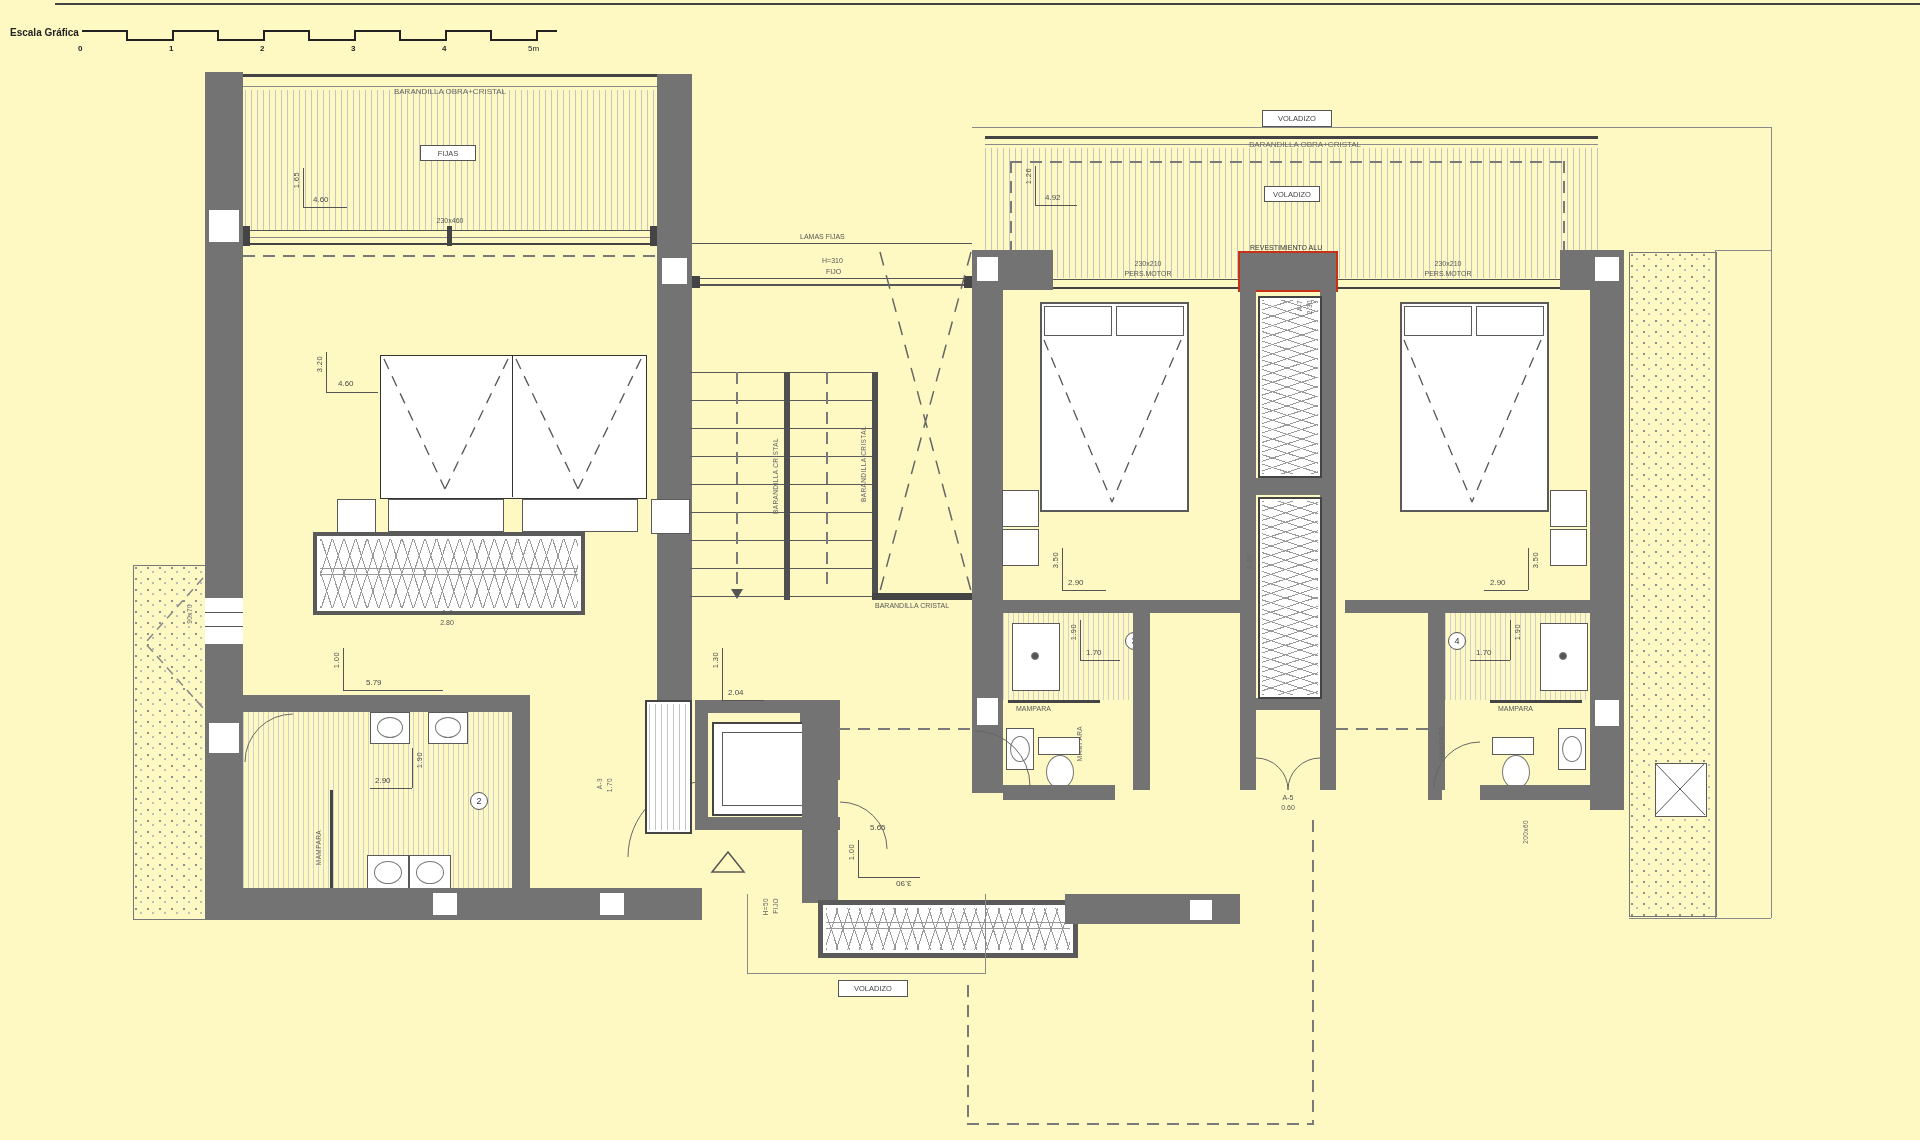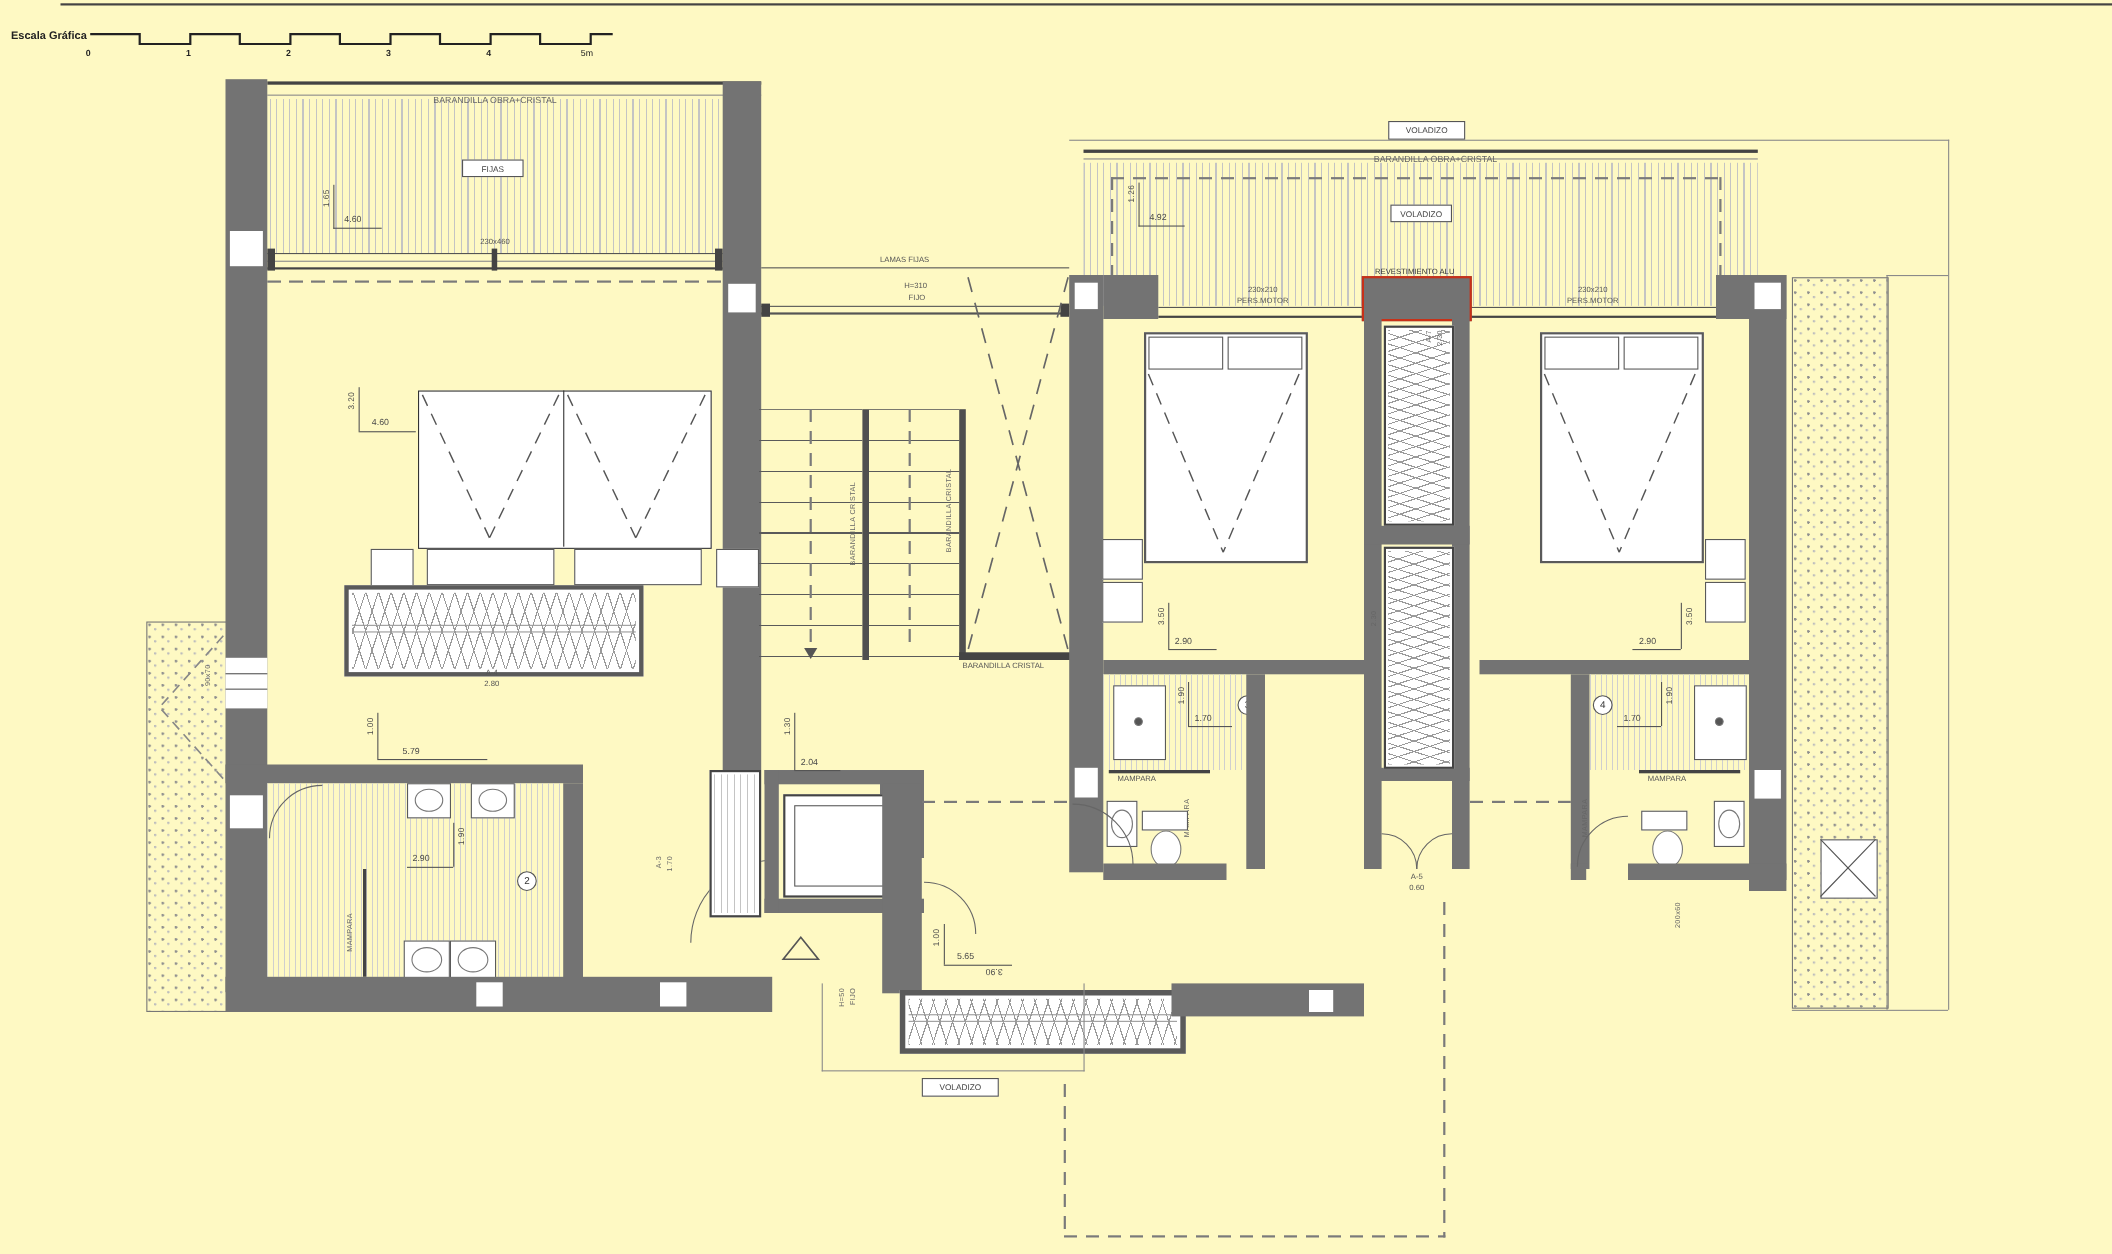--- a/index.html
+++ b/index.html
@@ -332,21 +332,21 @@
   <div class="w" style="left:1480px;top:785px;width:144px;height:15px"></div>
   <svg width="50" height="50" style="left:1432px;top:740px">
     <path d="M2,48 A46,46 0 0 1 48,2" stroke="#666" stroke-width="1" fill="none"></path>
   </svg>
   <div class="rot rot65" style="left:1522px;top:820px">200x60</div>
 
   <div class="w" style="left:802px;top:712px;width:36px;height:191px"></div>
   <div class="tln" style="left:858px;top:840px;width:1px;height:37px;background:#555"></div>
   <div class="tln" style="left:858px;top:877px;width:62px;height:1px;background:#555"></div>
   <div class="rot" style="left:847px;top:844px">1.00</div>
-  <div class="lbl" style="left:870px;top:865px">5.65</div>
+  <div class="lbl" style="left:870px;top:823px">5.65</div>
   <div class="lbl flip" style="left:896px;top:879px">3.90</div>
   <div class="rot rot65" style="left:762px;top:898px">H=50</div>
   <div class="rot rot65" style="left:772px;top:898px">FIJO</div>
   <div class="fx" style="left:818px;top:900px;width:250px;height:48px;border:5px solid #5a5a5a">
     <div class="zig" style="left:3px;top:3px;right:3px;bottom:3px"></div>
     <div class="tln" style="left:3px;top:17px;right:3px;height:1px;background:#999"></div>
     <div class="tln" style="left:3px;top:23px;right:3px;height:1px;background:#999"></div>
   </div>
   <div class="w" style="left:1065px;top:894px;width:175px;height:30px"></div>
   <div class="wn" style="left:1190px;top:900px;width:22px;height:20px"></div>

